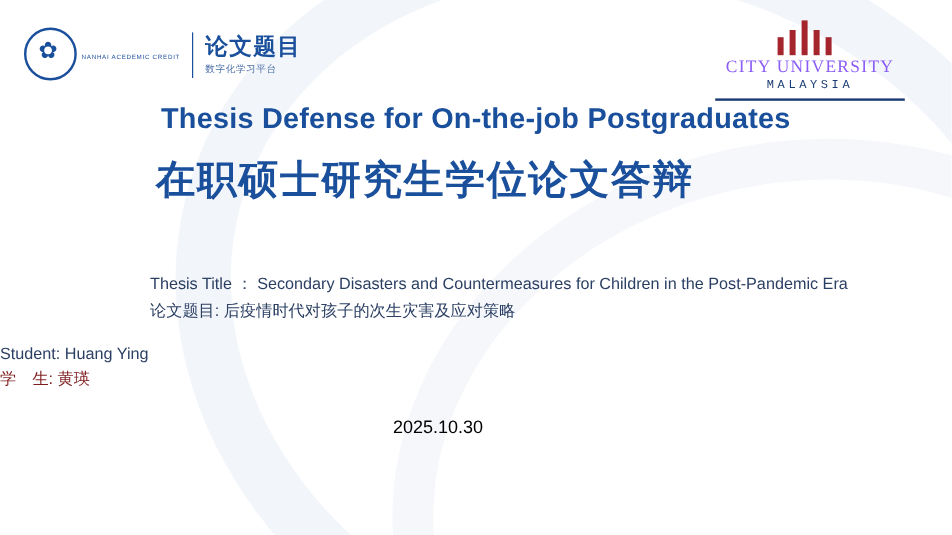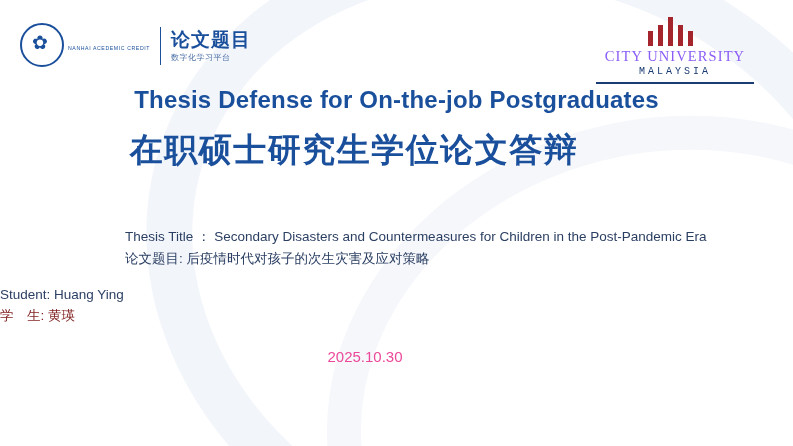--- a/index.html
+++ b/index.html
@@ -231,21 +231,21 @@
     color: #7f1d1d;
     line-height: 1.55;
   }
   .date-line {
     position: absolute;
     top: 348px;
     left: 0;
     width: 730px;
     text-align: center;
     font-size: 15px;
-    color: #ec4899;
+    color: #000000;
   }
 </style>
 </head>
 <body>
 
 <div class="slide">
 
   <div class="bg-swoosh"></div>
   <div class="bg-swoosh2"></div>
 

